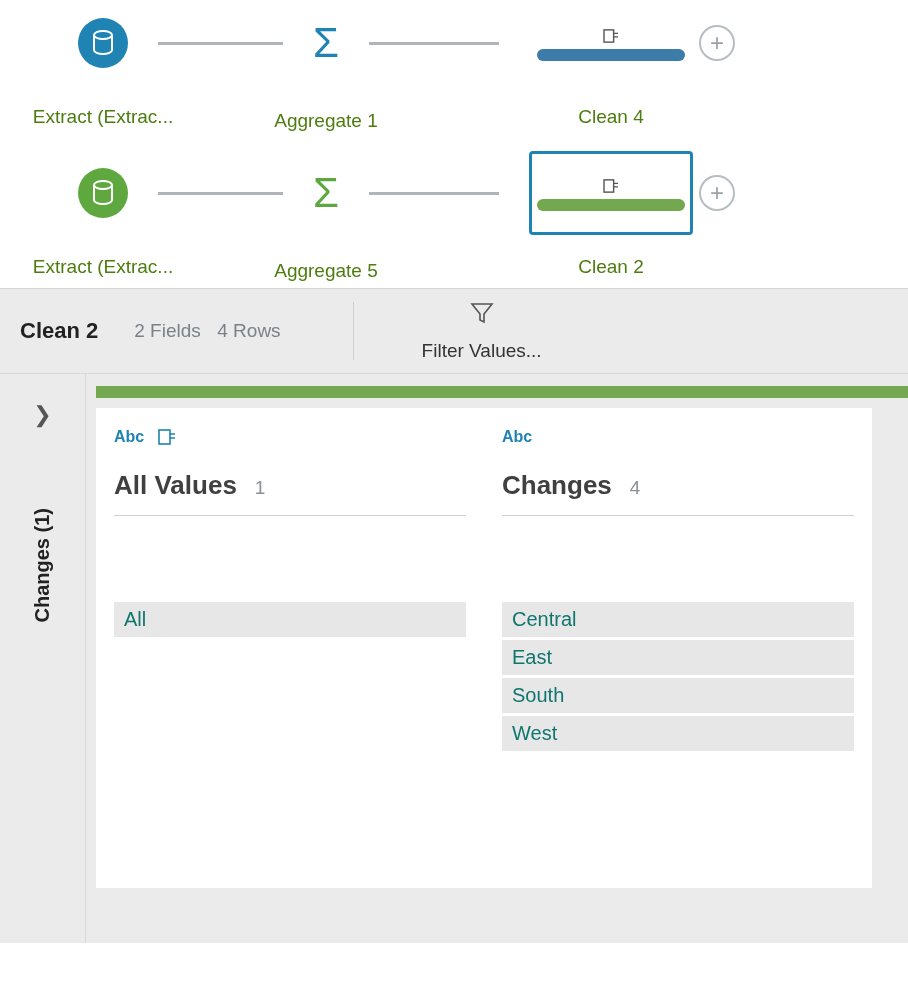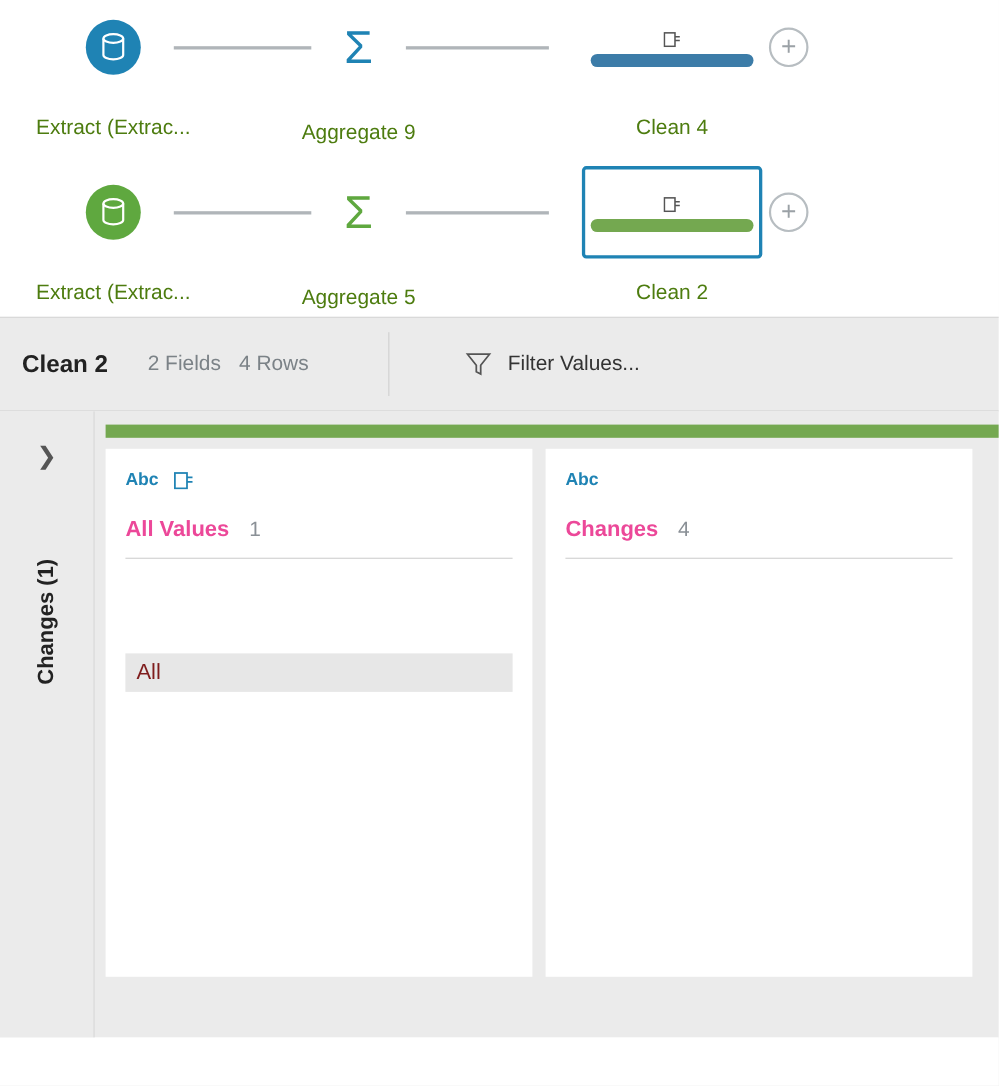--- a/index.html
+++ b/index.html
@@ -44,50 +44,50 @@
     .tb-btn svg { width: 26px; height: 26px; stroke: #555; fill: none; stroke-width: 1.6; }
     
     .content-wrap { display: flex; background: #ebebeb; height: calc(987px - 418px); }
     
     .sidebar { width: 86px; display: flex; flex-direction: column; align-items: center; padding-top: 28px; border-right: 1px solid #d8d8d8; background: #ebebeb; }
     .sidebar .chev { font-size: 22px; color: #555; cursor: pointer; }
     .sidebar .rot-label { writing-mode: vertical-rl; transform: rotate(180deg); font-size: 20px; font-weight: 700; color: #222; margin-top: 80px; }
     
     .main-panel { flex: 1; padding: 12px 0 0 10px; overflow: hidden; }
     .green-strip { height: 12px; background: #74a850; margin-bottom: 10px; margin-right: -10px; }
-    .cards { display: flex; gap: 12px; }
+    .cards { display: flex; gap: 0; }
     
     .field-card { background: #fff; width: 388px; height: 480px; padding: 18px 18px 0 18px; }
     .field-card .fc-head { display: flex; align-items: center; gap: 14px; color: #1f83b4; font-size: 16px; font-weight: 600; height: 22px; }
     .field-card .fc-head svg { width: 18px; height: 16px; }
     .field-card .fc-title-row { display: flex; align-items: baseline; gap: 18px; margin-top: 22px; padding-bottom: 14px; border-bottom: 1px solid #cfcfcf; }
-    .field-card .fc-title { font-size: 20px; font-weight: 700; color: #ec4899; }
+    .field-card .fc-title { font-size: 26px; font-weight: 700; color: #404040; }
     .field-card .fc-count { font-size: 19px; color: #8a9096; }
     .field-card .fc-values { margin-top: 86px; }
-    .field-card .val-row { background: #e7e7e7; padding: 6px 10px; font-size: 20px; color: #7f1d1d; margin-bottom: 3px; }
+    .field-card .val-row { background: #e7e7e7; padding: 6px 10px; font-size: 20px; color: #0f766e; margin-bottom: 3px; }
   </style>
 </head>
 <body>
 
 <div class="flow-canvas">
 
   <div class="flow-row">
     <div class="node-group">
       <div class="node-circle blue">
         <svg class="db-icon" viewBox="0 0 22 26">
             <ellipse cx="11" cy="5" rx="9" ry="4" fill="none" stroke="#fff" stroke-width="2"></ellipse>
             <path d="M2 5 v15 a9 4 0 0 0 18 0 V5" fill="none" stroke="#fff" stroke-width="2"></path>
           </svg>
       </div>
       <div class="node-label">Extract (Extrac...</div>
     </div>
     <div class="connector w1"></div>
     <div class="node-group">
       <div class="sigma-icon blue">Σ</div>
-      <div class="node-label">Aggregate 9</div>
+      <div class="node-label">Aggregate 1</div>
     </div>
     <div class="connector w2"></div>
     <div class="node-group">
       <div class="clean-node">
         <svg class="calc-mini" viewBox="0 0 18 16">
             <rect x="1" y="1" width="11" height="14" fill="none" stroke="#555" stroke-width="1.6"></rect>
             <path d="M12 5 h5 M12 9 h5" stroke="#555" stroke-width="1.6"></path>
           </svg>
         <div class="clean-bar blue"></div>
       </div>
@@ -130,21 +130,21 @@
   </div>
 </div>
 
 <div class="toolbar">
   <span class="tb-title">Clean 2</span>
   <span>
     <span class="tb-meta">2 Fields</span>
     <span class="tb-meta">4 Rows</span>
   </span>
   <div class="tb-sep"></div>
-  <div class="tb-btn" style="margin-left:40px;">
+  <div class="tb-btn" style="margin-left:40px;flex-direction:column;">
     <svg viewBox="0 0 26 26">
         <path d="M3 4 h20 L15 14 v8 l-4 -2 v-6 Z"></path>
       </svg>
     <span>Filter Values...</span>
   </div>
 </div>
 
 <div class="content-wrap">
   <div class="sidebar">
     <div class="chev">❯</div>
@@ -172,16 +172,22 @@
       </div>
 
       <div class="field-card">
         <div class="fc-head">
           <span>Abc</span>
         </div>
         <div class="fc-title-row">
           <span class="fc-title">Changes</span>
           <span class="fc-count">4</span>
         </div>
+        <div class="fc-values">
+          <div class="val-row">Central</div>
+          <div class="val-row">East</div>
+          <div class="val-row">South</div>
+          <div class="val-row">West</div>
+        </div>
       </div>
     </div>
   </div>
 </div>
 
 </body></html>

